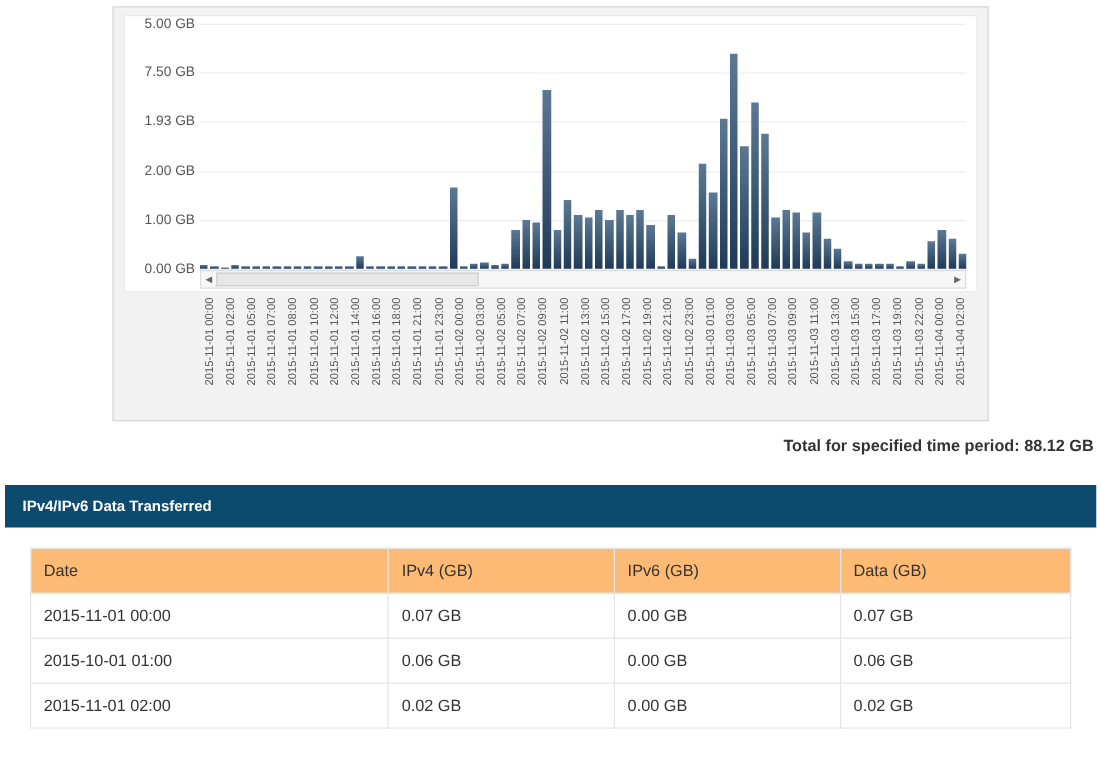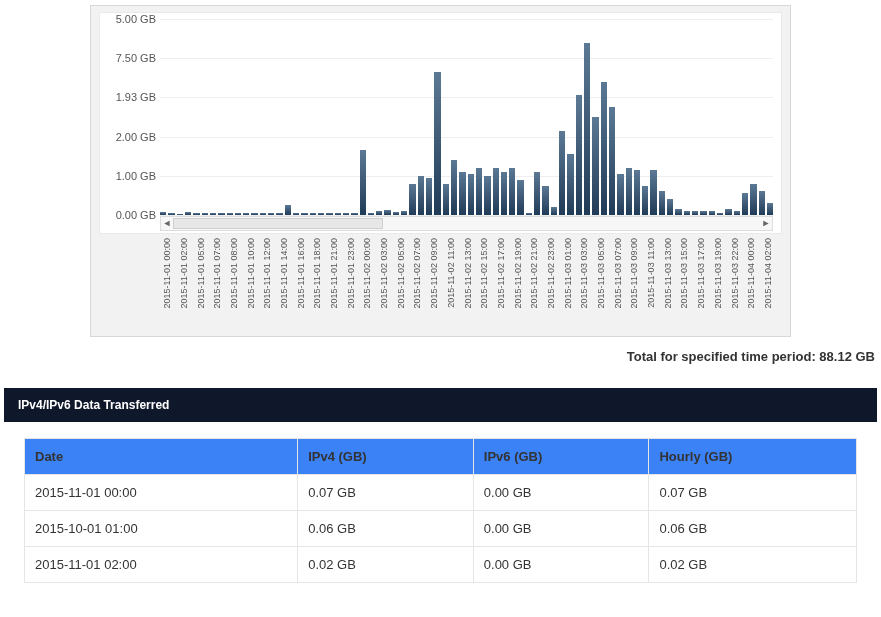--- a/index.html
+++ b/index.html
@@ -123,21 +123,21 @@
     top: 0;
     white-space: nowrap;
   }
   .total-line {
     text-align: right;
     font-weight: bold;
     font-size: 13px;
     padding: 12px 6px 24px 0;
   }
   .section-header {
-    background: #0f172a;
+    background: #0c4a6e;
     color: #fff;
     font-weight: bold;
     font-size: 12px;
     padding: 10px 14px;
     margin: 0 4px;
   }
   .table-wrap {
     margin: 16px 24px 0 24px;
   }
   table.data {
@@ -145,22 +145,22 @@
     border-collapse: collapse;
     border: 1px solid #e5e5e5;
     font-size: 13px;
   }
   table.data th, table.data td {
     border: 1px solid #e5e5e5;
     padding: 10px 10px;
   }
   table.data th {
     text-align: left;
-    font-weight: bold;
-    background: #3b82f6;
+    font-weight: normal;
+    background: #fdba74;
   }
   table.data td.num {
   }
 </style>
 </head>
 <body>
 
 <div class="chart-panel">
   <div class="chart-body">
     <div class="y-axis" id="y-axis">
@@ -422,21 +422,21 @@
 
 <div class="section-header">IPv4/IPv6 Data Transferred</div>
 
 <div class="table-wrap">
   <table class="data">
     <thead>
       <tr>
         <th>Date</th>
         <th>IPv4 (GB)</th>
         <th>IPv6 (GB)</th>
-        <th>Hourly (GB)</th>
+        <th>Data (GB)</th>
       </tr>
     </thead>
     <tbody id="table-body">
         <tr>
           <td>2015-11-01 00:00</td>
           <td class="num">0.07 GB</td>
           <td class="num">0.00 GB</td>
           <td class="num">0.07 GB</td>
         </tr>
         <tr>

